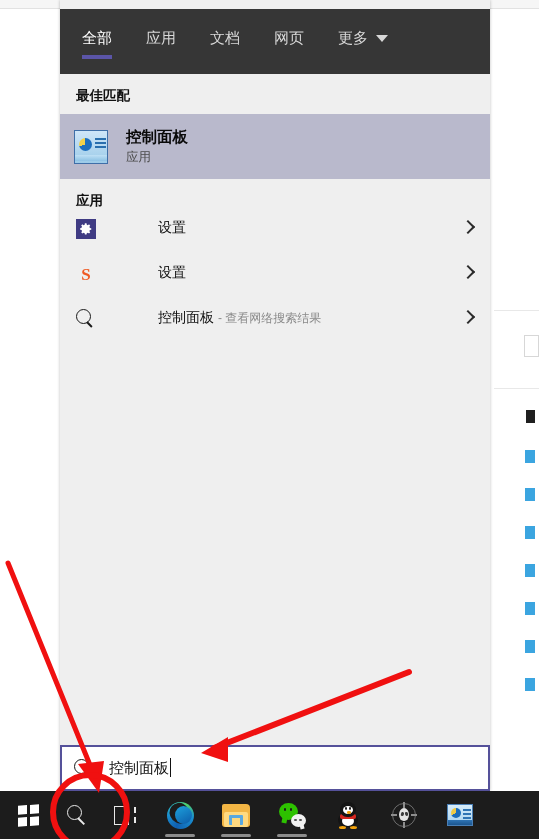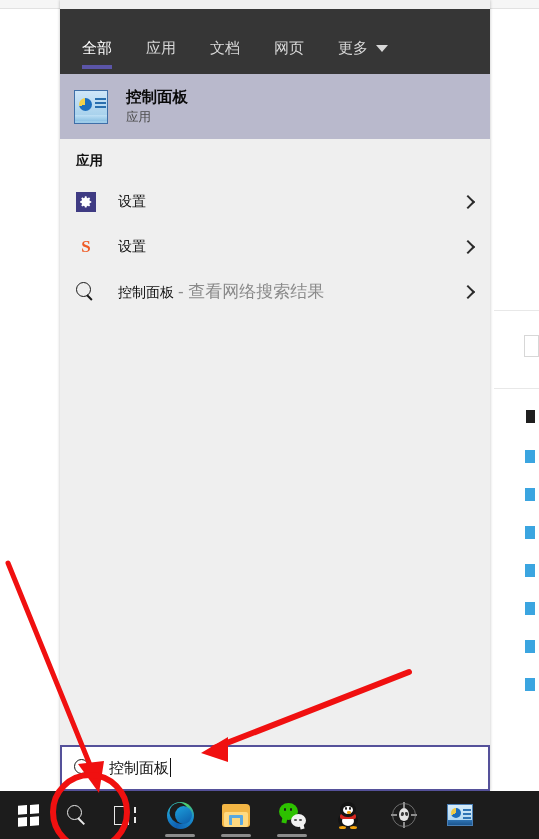--- a/index.html
+++ b/index.html
@@ -84,21 +84,21 @@
   }
   .flyout-header {
     position: absolute; left: 0; top: 9px;
     width: 430px; height: 65px;
     background: #363636;
   }
   .tabs {
     position: absolute;
     left: 22px; bottom: 0;
     display: flex;
-    align-items: flex-end;
+    align-items: center;
     height: 56px;
   }
   .tab {
     position: relative;
     color: #d8d8d8;
     font-size: 15px;
     padding: 0 0 16px 0;
     margin-right: 34px;
     cursor: default;
     white-space: nowrap;
@@ -177,24 +177,25 @@
     font-size: 15.5px; font-weight: bold; color: #0a0a0a;
     line-height: 20px;
   }
   .best-sub {
     font-size: 12.5px; color: #4b4b4b;
     line-height: 18px; margin-top: 1px;
   }
 
   .app-row, .web-row {
     display: flex;
-    align-items: center;
+    align-items: flex-start;
     height: 45px;
     padding: 0 14px 0 16px;
     cursor: default;
+    gap: 40px;
   }
   .row-icon {
     flex: 0 0 20px;
     width: 20px; height: 20px;
     margin-right: 22px;
     position: relative;
   }
   
   .gear-box {
     width: 20px; height: 20px;
@@ -213,21 +214,21 @@
   }
   .row-label {
     flex: 1 1 auto;
     font-size: 14px;
     color: #111;
     white-space: nowrap;
     overflow: hidden;
   }
   .row-label .muted {
     color: #8a8a8a;
-    font-size: 17px;
+    font-size: 12px;
   }
   .chevron {
     flex: 0 0 16px;
     width: 16px; height: 16px;
     position: relative;
   }
   .chevron::after {
     content: "";
     position: absolute;
     left: 3px; top: 3px;
@@ -619,20 +620,21 @@
         </div>
         <div class="tab tab-more">
           <span>更多</span>
           <span class="caret"></span>
         </div>
       </div>
     </div>
 
     <div class="results">
 
+      <div class="section-title">最佳匹配</div>
 
       <div class="best-row">
         <div class="best-icon">
           <div class="pie"></div>
           <div class="lines">
               <i></i>
               <i></i>
               <i></i>
             </div>
           <div class="base"></div>

